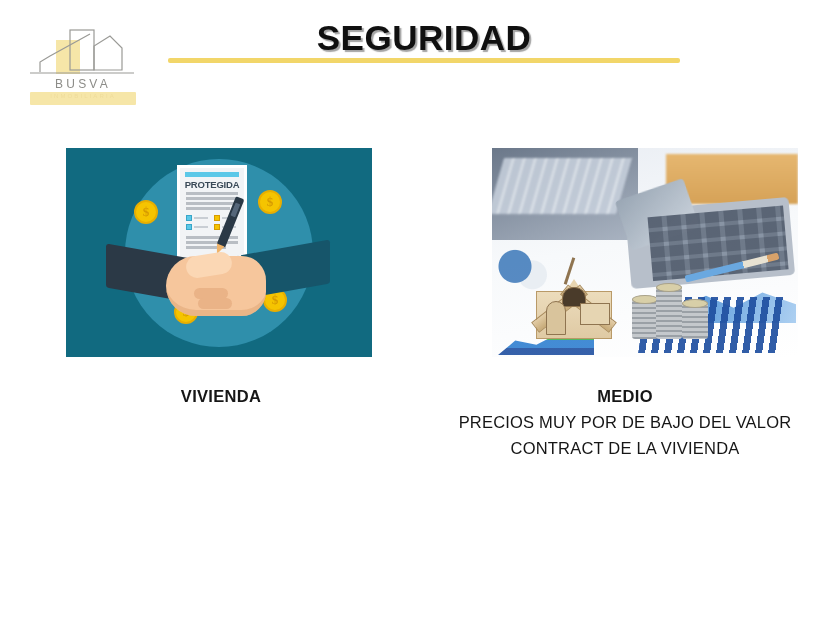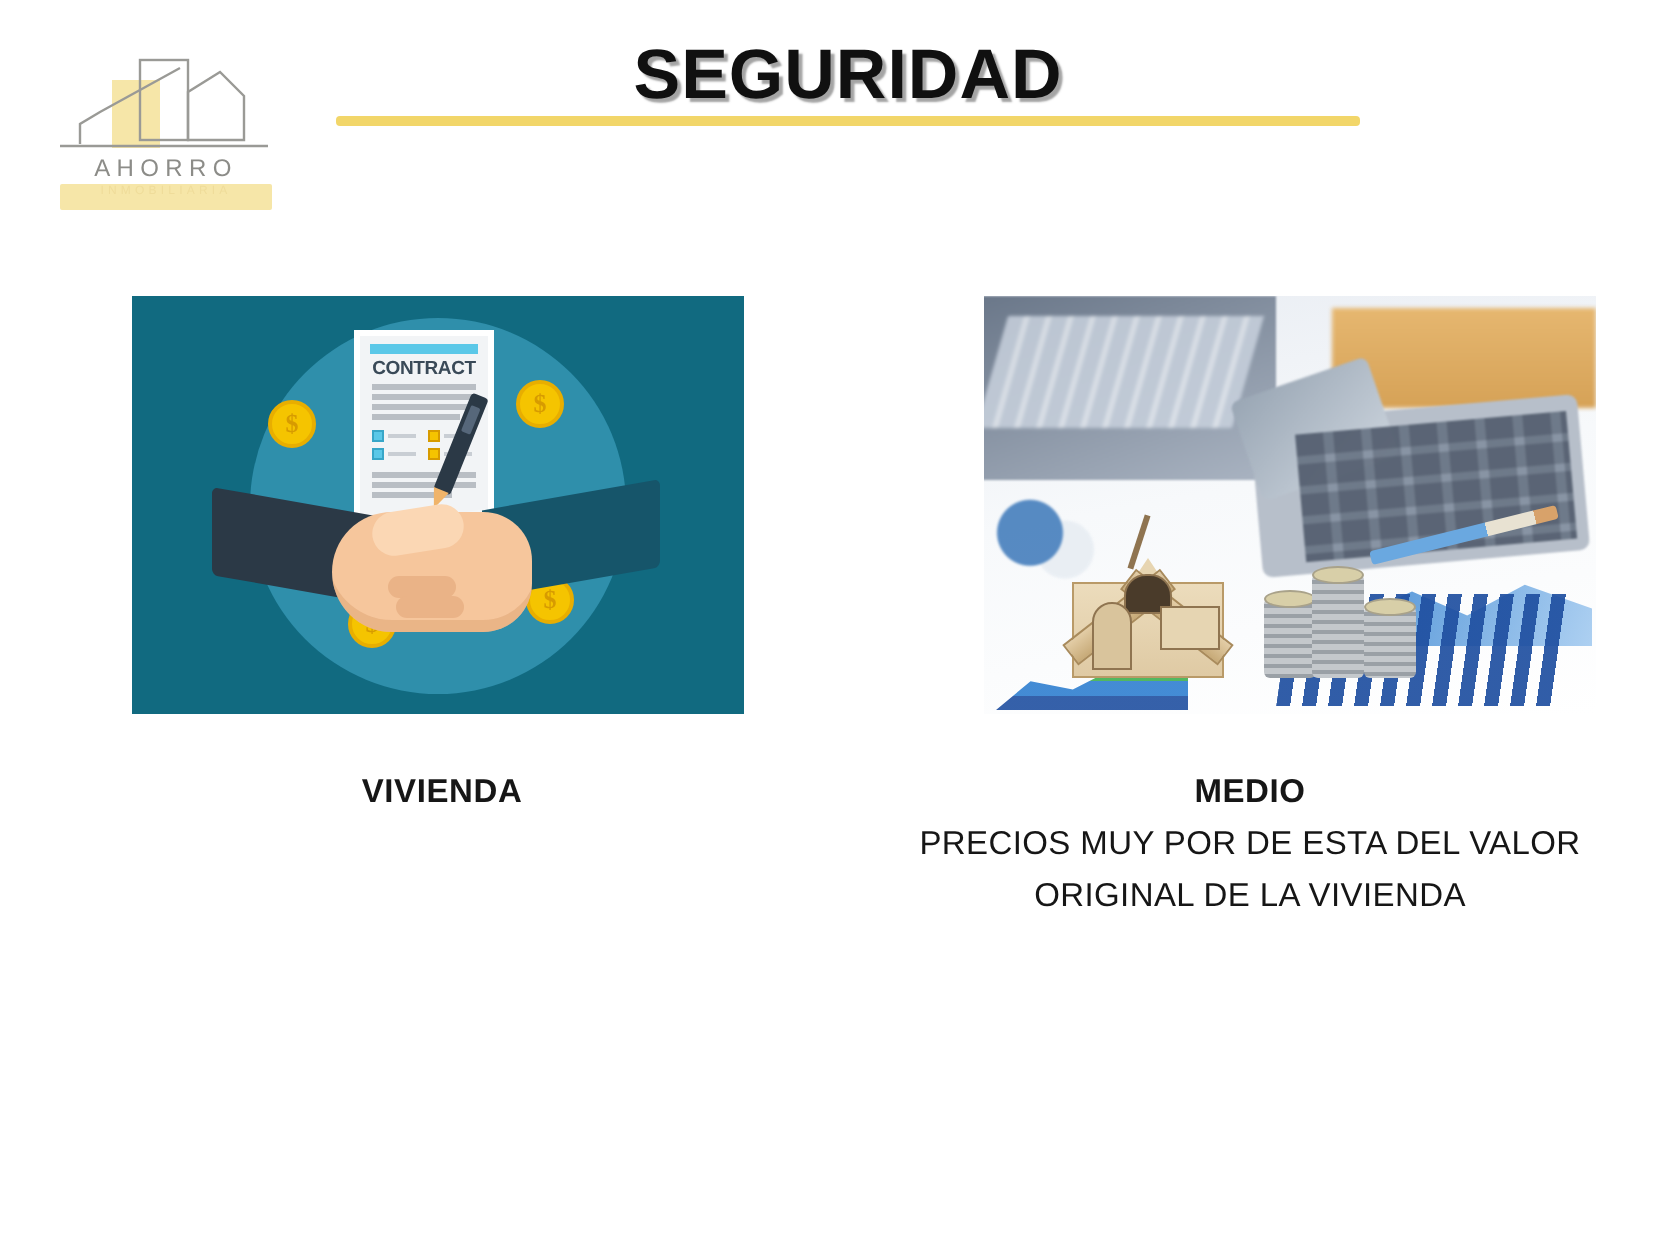--- a/index.html
+++ b/index.html
@@ -438,21 +438,21 @@
 <div class="logo">
   <div class="logo-mark">
     <svg width="118" height="58" viewBox="0 0 118 58">
       <rect x="32" y="14" width="24" height="34" fill="#f6e6a8"></rect>
       <rect x="46" y="4" width="24" height="40" fill="none" stroke="#9a9a96" stroke-width="1.2"></rect>
       <path d="M70 44 L70 20 L86 10 L98 22 L98 44 Z" fill="none" stroke="#9a9a96" stroke-width="1.2"></path>
       <path d="M16 46 L16 36 L26 30 L66 8" fill="none" stroke="#9a9a96" stroke-width="1.2"></path>
       <line x1="6" y1="47" x2="110" y2="47" stroke="#9a9a96" stroke-width="1.2"></line>
     </svg>
   </div>
-  <div class="logo-name">AHORRO</div>
+  <div class="logo-name">BUSVA</div>
   <div class="logo-sub-wrap">
     <div class="logo-sub">INMOBILIARIA</div>
   </div>
 </div>
 
 <div class="title">SEGURIDAD</div>
 <div class="title-rule"></div>
 
 <div class="card card-left">
 
@@ -460,21 +460,21 @@
     <div class="illu-bg"></div>
     <div class="illu-circle"></div>
 
     <div class="coin coin-1">$</div>
     <div class="coin coin-2">$</div>
     <div class="coin coin-3">$</div>
     <div class="coin coin-4">$</div>
 
     <div class="doc">
       <div class="doc-bar"></div>
-      <div class="doc-title">CONTRACT</div>
+      <div class="doc-title">PROTEGIDA</div>
       <div class="doc-line" style="top:24px;width:52px;"></div>
       <div class="doc-line" style="top:29px;width:52px;"></div>
       <div class="doc-line" style="top:34px;width:52px;"></div>
       <div class="doc-line" style="top:39px;width:44px;"></div>
       <div class="doc-chk teal" style="left:6px;top:47px;"></div>
       <div class="doc-chk-line" style="left:14px;top:49px;width:14px;"></div>
       <div class="doc-chk" style="left:34px;top:47px;"></div>
       <div class="doc-chk-line" style="left:42px;top:49px;width:14px;"></div>
       <div class="doc-chk teal" style="left:6px;top:56px;"></div>
       <div class="doc-chk-line" style="left:14px;top:58px;width:14px;"></div>
@@ -548,15 +548,15 @@
           <div class="stack-top"></div>
         </div>
       <div class="stack stack-3">
           <div class="stack-top"></div>
         </div>
     </div>
   </div>
 
   <div class="caption">
     <div class="caption-heading">MEDIO</div>
-    <div class="caption-body">PRECIOS MUY POR DE ESTA DEL VALOR ORIGINAL DE LA VIVIENDA</div>
+    <div class="caption-body">PRECIOS MUY POR DE BAJO DEL VALOR CONTRACT DE LA VIVIENDA</div>
   </div>
 </div>
 
 </body></html>

